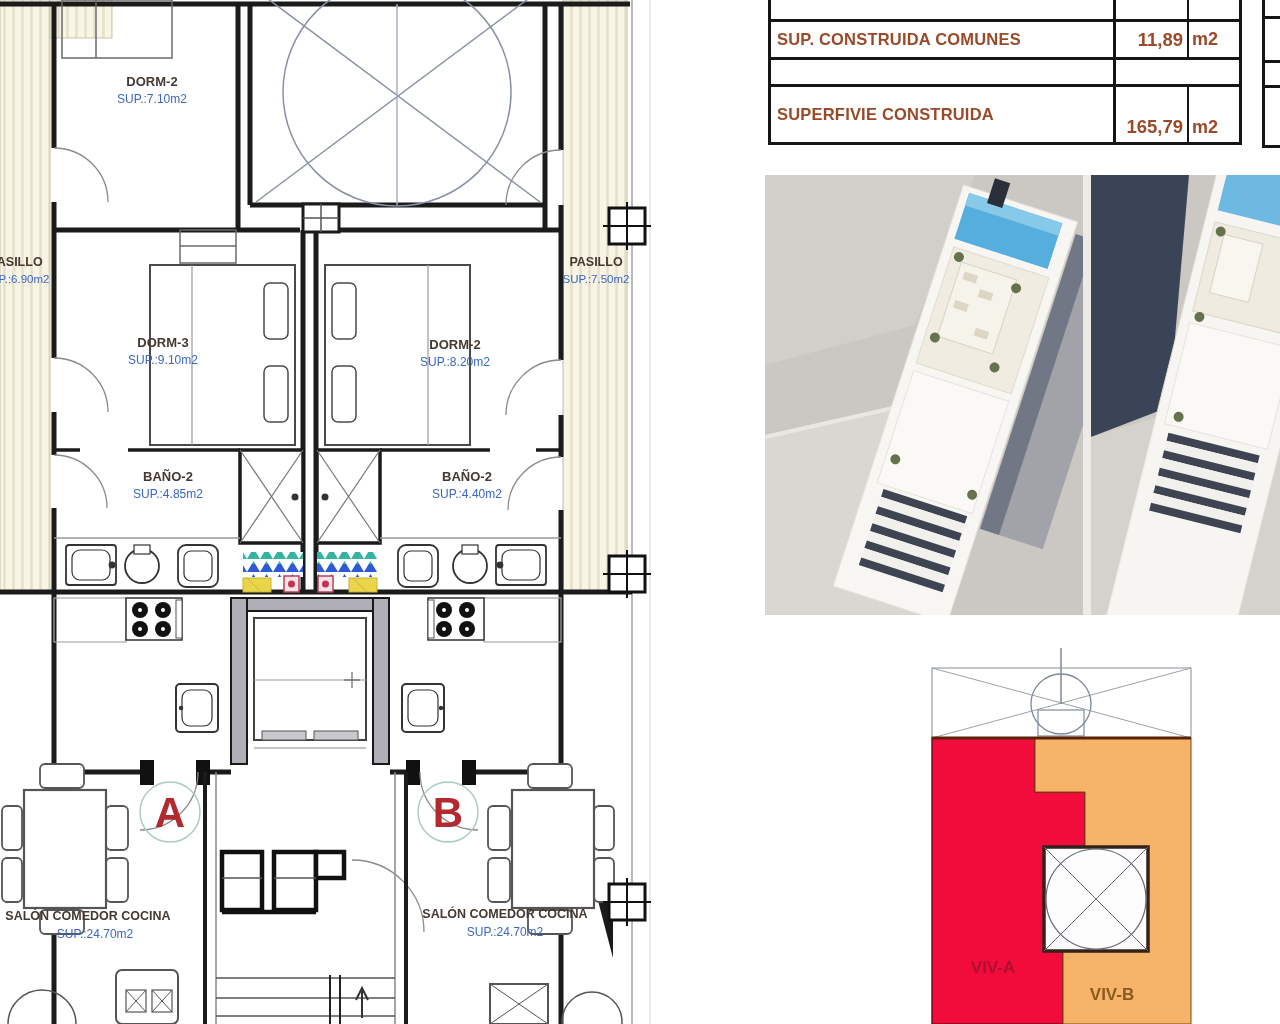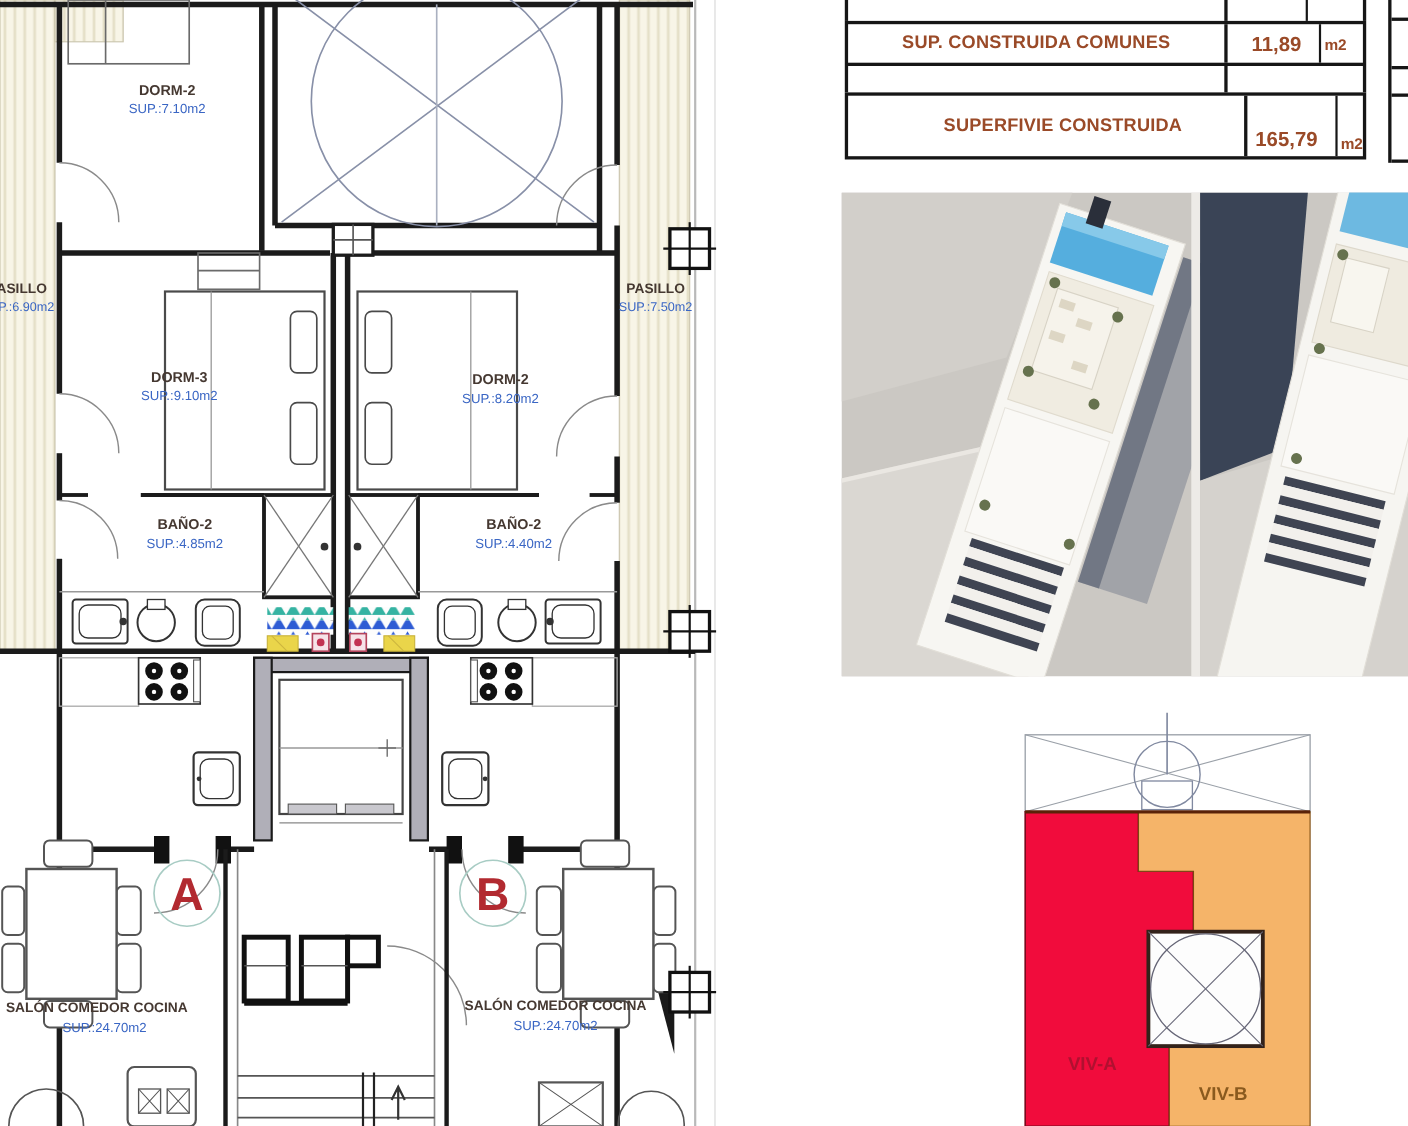--- a/index.html
+++ b/index.html
@@ -8,25 +8,25 @@
   svg text{font-family:"Liberation Sans", sans-serif;}
   
   .sum-table{position:absolute;left:768px;top:0;width:474px;color:#9A4A28;}
   .trow{display:flex;box-sizing:border-box;border-left:3px solid #161616;border-right:3px solid #161616;}
   .trow .c0{width:342px;box-sizing:border-box;padding:2px 6px;display:flex;flex-direction:column;justify-content:center;}
   .trow .c1{width:74px;box-sizing:border-box;border-left:3px solid #161616;display:flex;align-items:center;justify-content:flex-end;padding-right:4px;}
   .trow .c2{flex:1;box-sizing:border-box;border-left:2px solid #161616;display:flex;align-items:center;padding-left:3px;}
   .t-spacer{height:19px;}
   .t-main{height:41px;border-top:3px solid #161616;border-bottom:3px solid #161616;}
   .t-gap{height:24px;}
-  .t-main2{height:61px;border-top:3px solid #161616;border-bottom:3px solid #161616;padding-left:31px;}
+  .t-main2{height:61px;border-top:3px solid #161616;border-bottom:3px solid #161616;}
   .t-main2 .c1,.t-main2 .c2{align-items:flex-end;padding-bottom:4px;}
-  .tlabel{font-size:16.5px;font-weight:bold;letter-spacing:.2px;line-height:1.15;text-align:center;}
+  .tlabel{font-size:16.5px;font-weight:bold;letter-spacing:.2px;line-height:1.15;}
   .tval{font-size:18.5px;font-weight:bold;}
-  .tunit{font-size:14px;font-weight:bold;margin-left:12px;}
+  .tunit{font-size:18px;font-weight:bold;}
   
   .frag{position:absolute;left:1262px;top:0;width:18px;height:148px;border-left:3px solid #161616;}
   .frag .h{position:absolute;left:0;width:18px;height:3px;background:#161616;}
   
   .render{position:absolute;left:765px;top:175px;width:515px;height:440px;}
   .keyplan{position:absolute;left:928px;top:640px;width:267px;height:384px;}
   .plan{position:absolute;left:0;top:0;width:660px;height:1024px;}
 </style>
 </head>
 <body>

